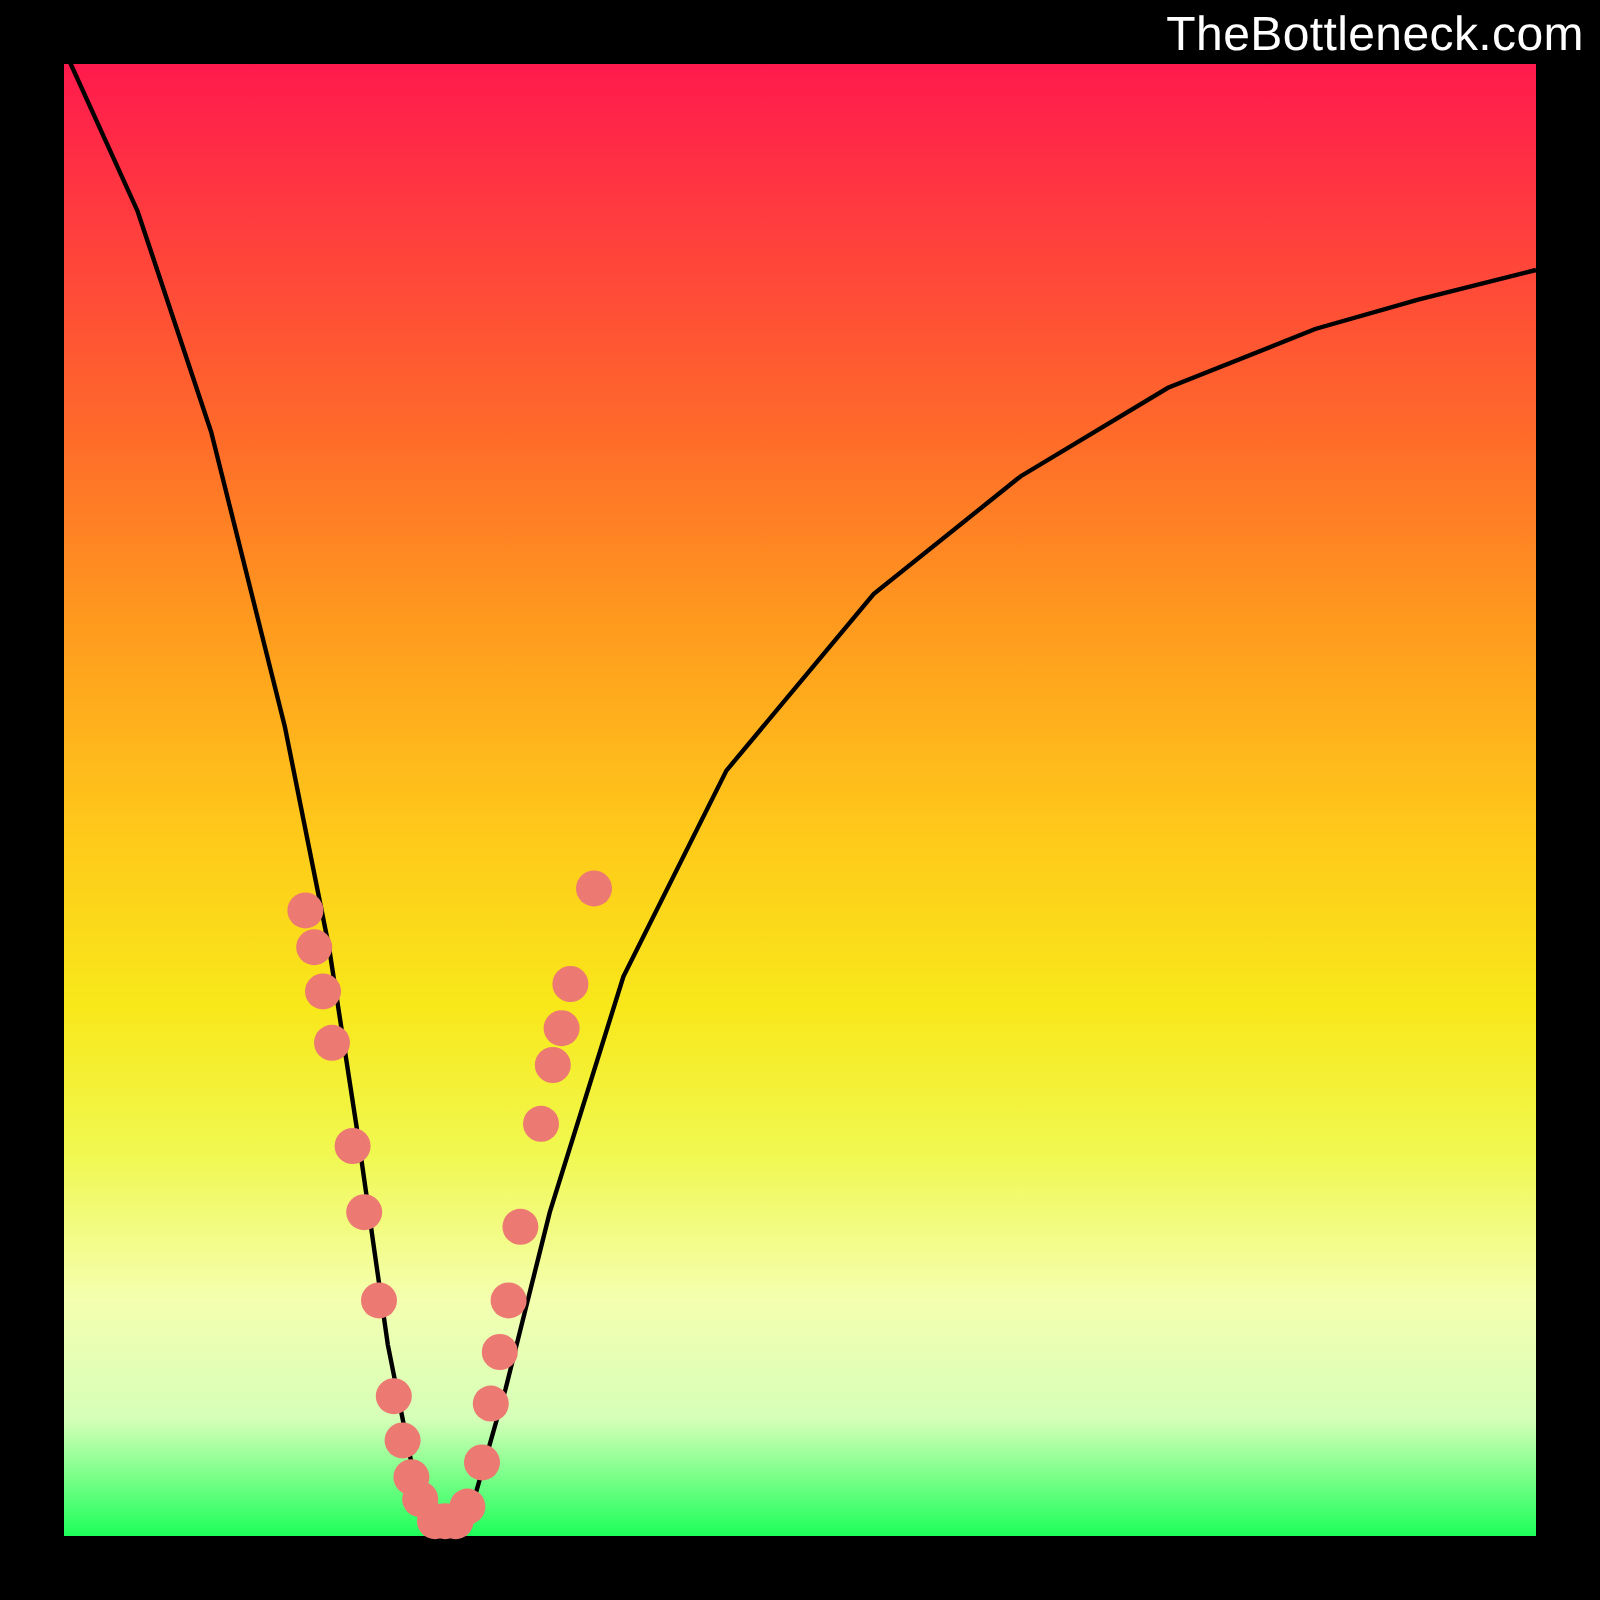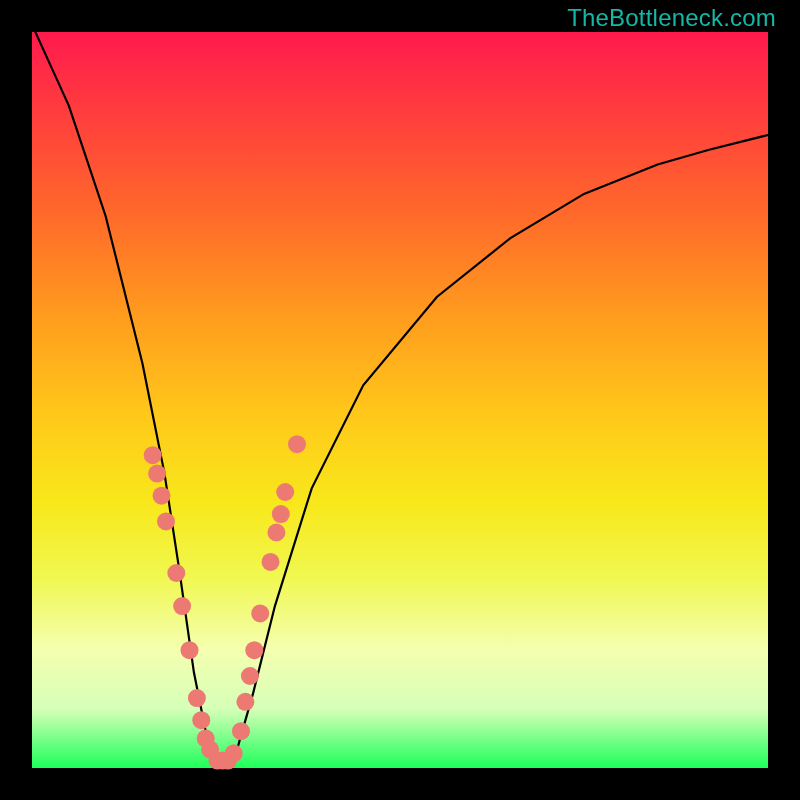--- a/index.html
+++ b/index.html
@@ -36,22 +36,22 @@
       #f8e81a 64%,
       #f0f850 74%,
       #f4ffb0 84%,
       #d6ffb8 92%,
       #1dff5a 100%
     );
   }
   .watermark {
     position: absolute;
     top: 4px;
-    right: 24px;
-    color: #14b8a6;
+    right: 8px;
+    color: #ffffff;
     font-size: 24px;
     font-weight: 500;
     letter-spacing: 0.2px;
     user-select: text;
     white-space: nowrap;
   }
   svg.curve {
     position: absolute;
     top: 0;
     left: 0;

